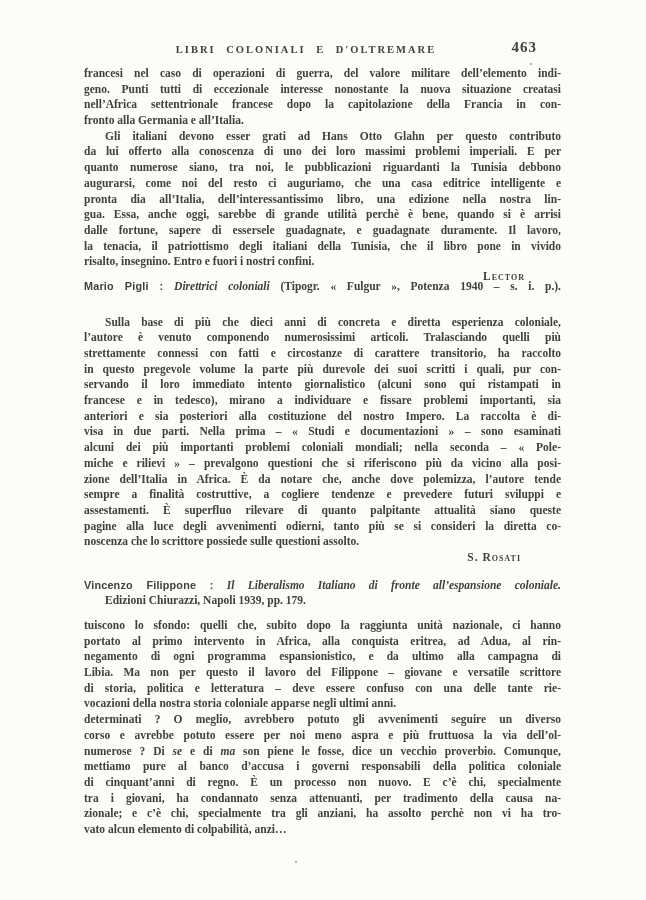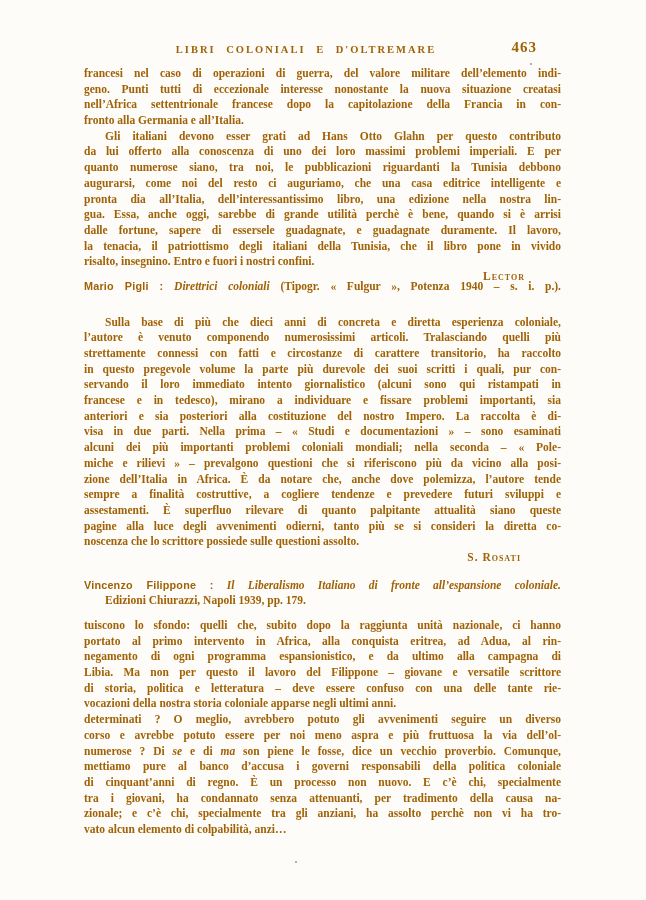--- a/index.html
+++ b/index.html
@@ -1,18 +1,18 @@
 <!DOCTYPE html>
 <html><head>
 <meta charset="utf-8">
 <style>
   html,body{margin:0;padding:0;background:#fdfcf9;}
   .page{
     position:relative;width:646px;height:900px;overflow:hidden;
-    background:#fdfcf9;color:#a16207;
+    background:#fdfcf9;color:#404040;
     font-family:"Liberation Serif",serif;font-weight:bold;
   }
   .running-header-title{
     position:absolute;top:44px;left:0;width:100%;
     text-align:center;transform:translateX(-17px);
     font-size:10.5px;letter-spacing:2px;word-spacing:6px;
   }
   .page-number{
     position:absolute;top:39px;right:109px;
     font-size:15px;letter-spacing:1px;

